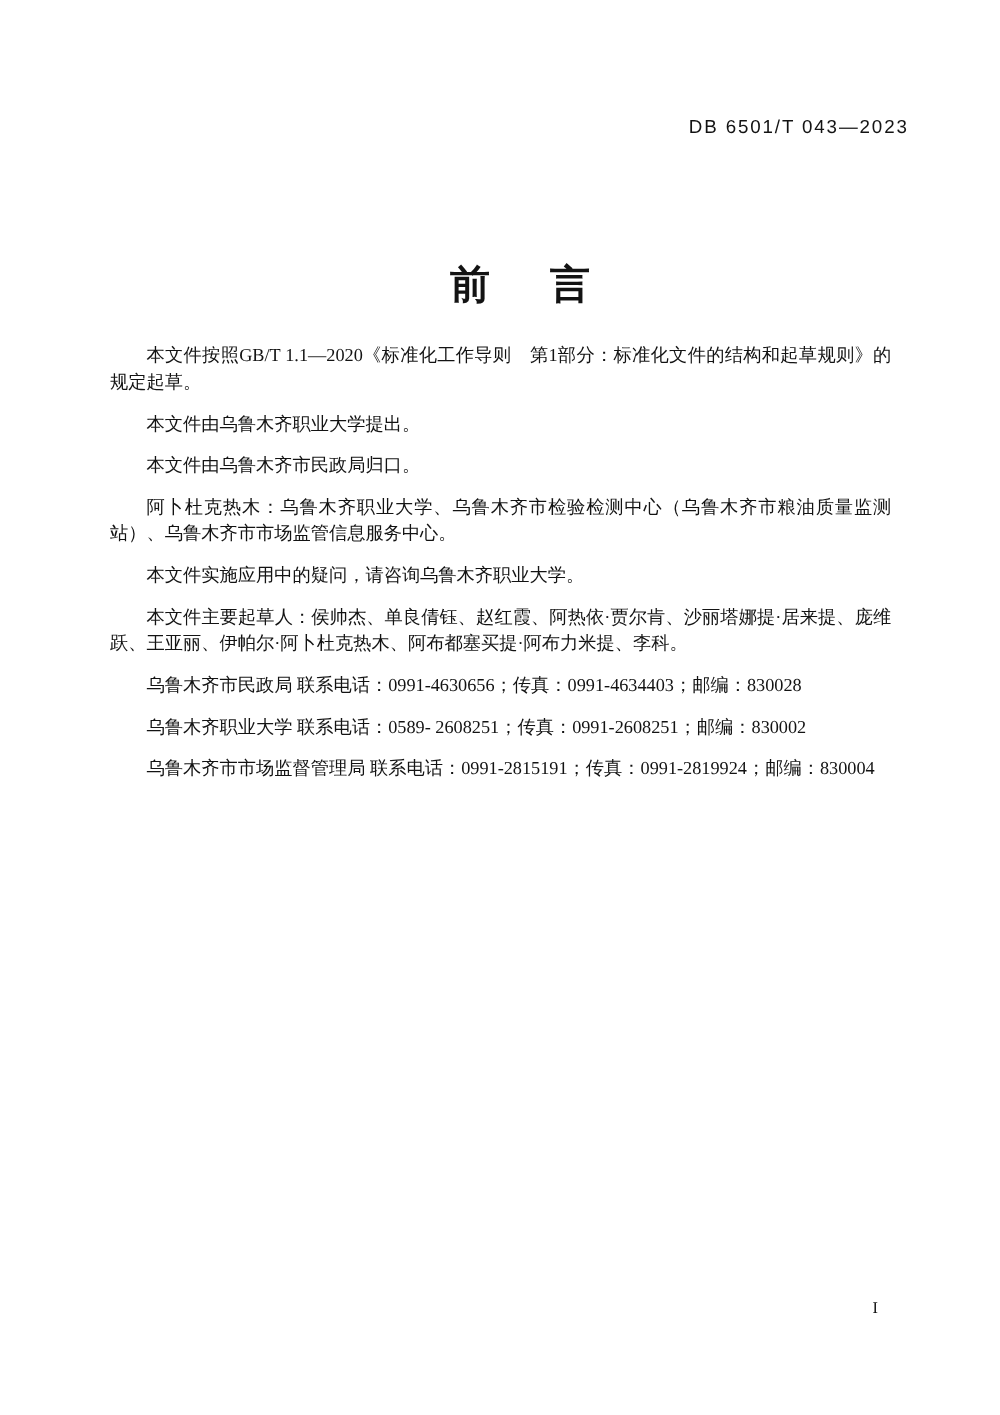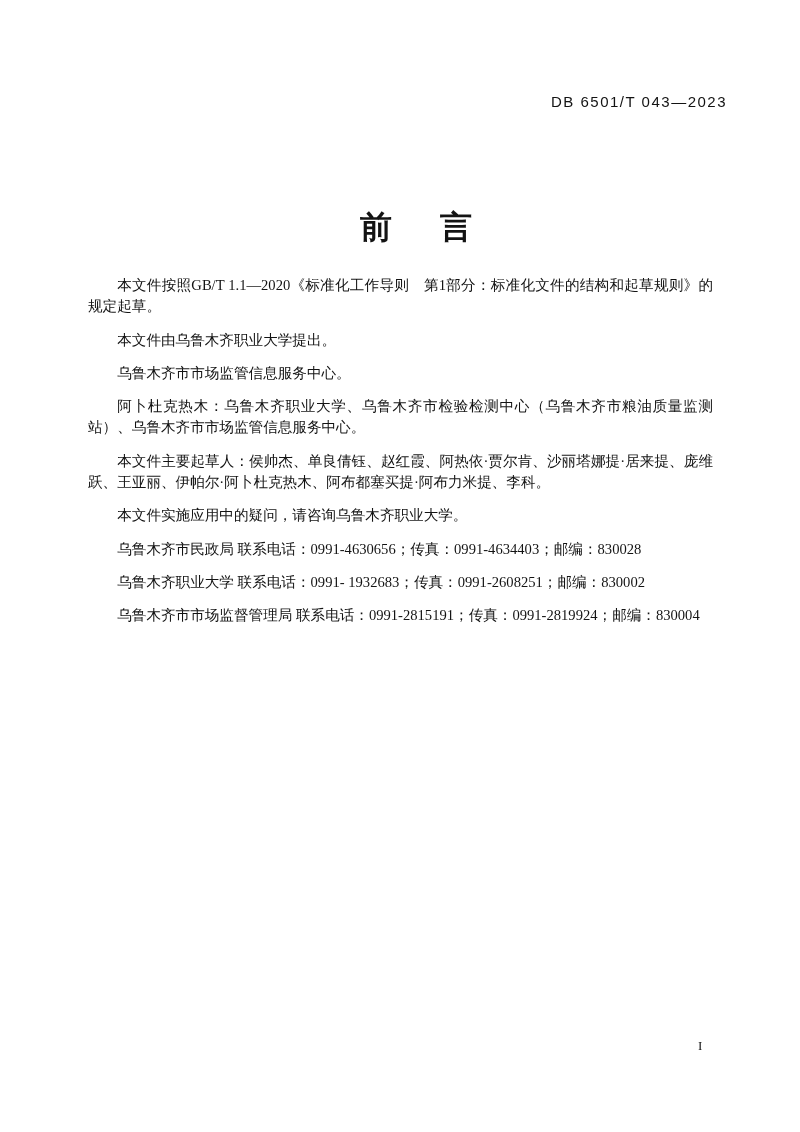--- a/index.html
+++ b/index.html
@@ -65,24 +65,24 @@
 
 <div class="page">
 
   <div class="doc-number">DB 6501/T 043—2023</div>
 
   <h1 class="title">前　言</h1>
 
   <div class="doc-body">
     <p>本文件按照GB/T 1.1—2020《标准化工作导则　第1部分：标准化文件的结构和起草规则》的规定起草。</p>
     <p>本文件由乌鲁木齐职业大学提出。</p>
-    <p>乌鲁木齐市市场监管信息服务中心。</p>
+    <p>本文件由乌鲁木齐市民政局归口。</p>
     <p>阿卜杜克热木：乌鲁木齐职业大学、乌鲁木齐市检验检测中心（乌鲁木齐市粮油质量监测站）、乌鲁木齐市市场监管信息服务中心。</p>
+    <p>本文件实施应用中的疑问，请咨询乌鲁木齐职业大学。</p>
     <p>本文件主要起草人：侯帅杰、单良倩钰、赵红霞、阿热依·贾尔肯、沙丽塔娜提·居来提、庞维跃、王亚丽、伊帕尔·阿卜杜克热木、阿布都塞买提·阿布力米提、李科。</p>
-    <p>本文件实施应用中的疑问，请咨询乌鲁木齐职业大学。</p>
     <p>乌鲁木齐市民政局 联系电话：0991-4630656；传真：0991-4634403；邮编：830028</p>
-    <p>乌鲁木齐职业大学 联系电话：0991- 1932683；传真：0991-2608251；邮编：830002</p>
+    <p>乌鲁木齐职业大学 联系电话：0589- 2608251；传真：0991-2608251；邮编：830002</p>
     <p>乌鲁木齐市市场监督管理局 联系电话：0991-2815191；传真：0991-2819924；邮编：830004</p>
   </div>
 
   <div class="page-number">I</div>
 
 </div>
 
 </body></html>

